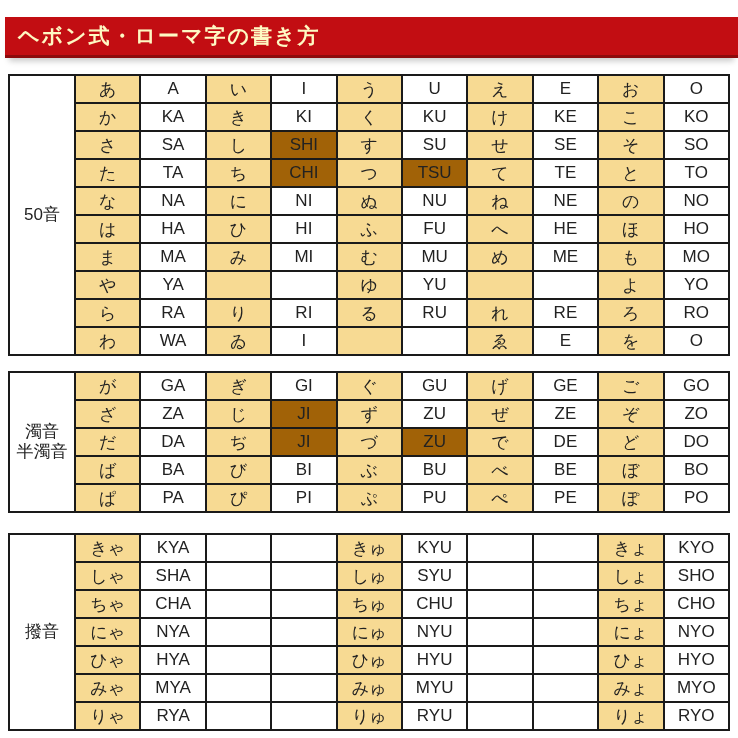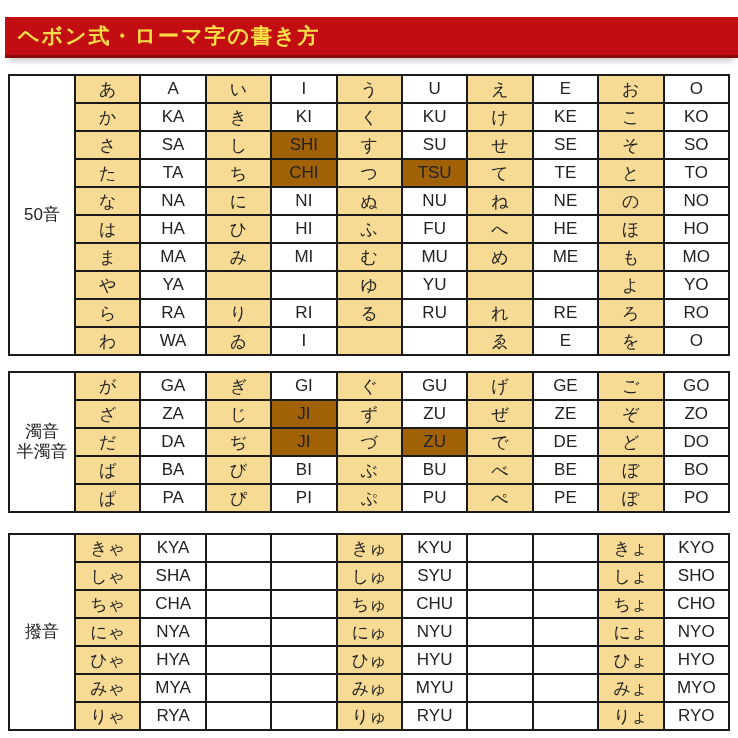--- a/index.html
+++ b/index.html
@@ -20,21 +20,21 @@
     height: 38px;
     background: var(--banner-bg, #c20d12);
     border-bottom: 3px solid var(--banner-edge, #8d0a0c);
     display: flex;
     align-items: center;
     padding-left: 13px;
     box-shadow: 0 7px 6px -4px rgba(0,0,0,0.22);
   }
   .banner h1 {
     margin: 0;
-    color: #fde047;
+    color: #fef9c3;
     font-size: 21px;
     font-weight: bold;
     letter-spacing: 2px;
   }
   main.tables {
     margin: 16px 8px 0 8px;
   }
   table.kana {
     border-collapse: collapse;
     width: 722px;

